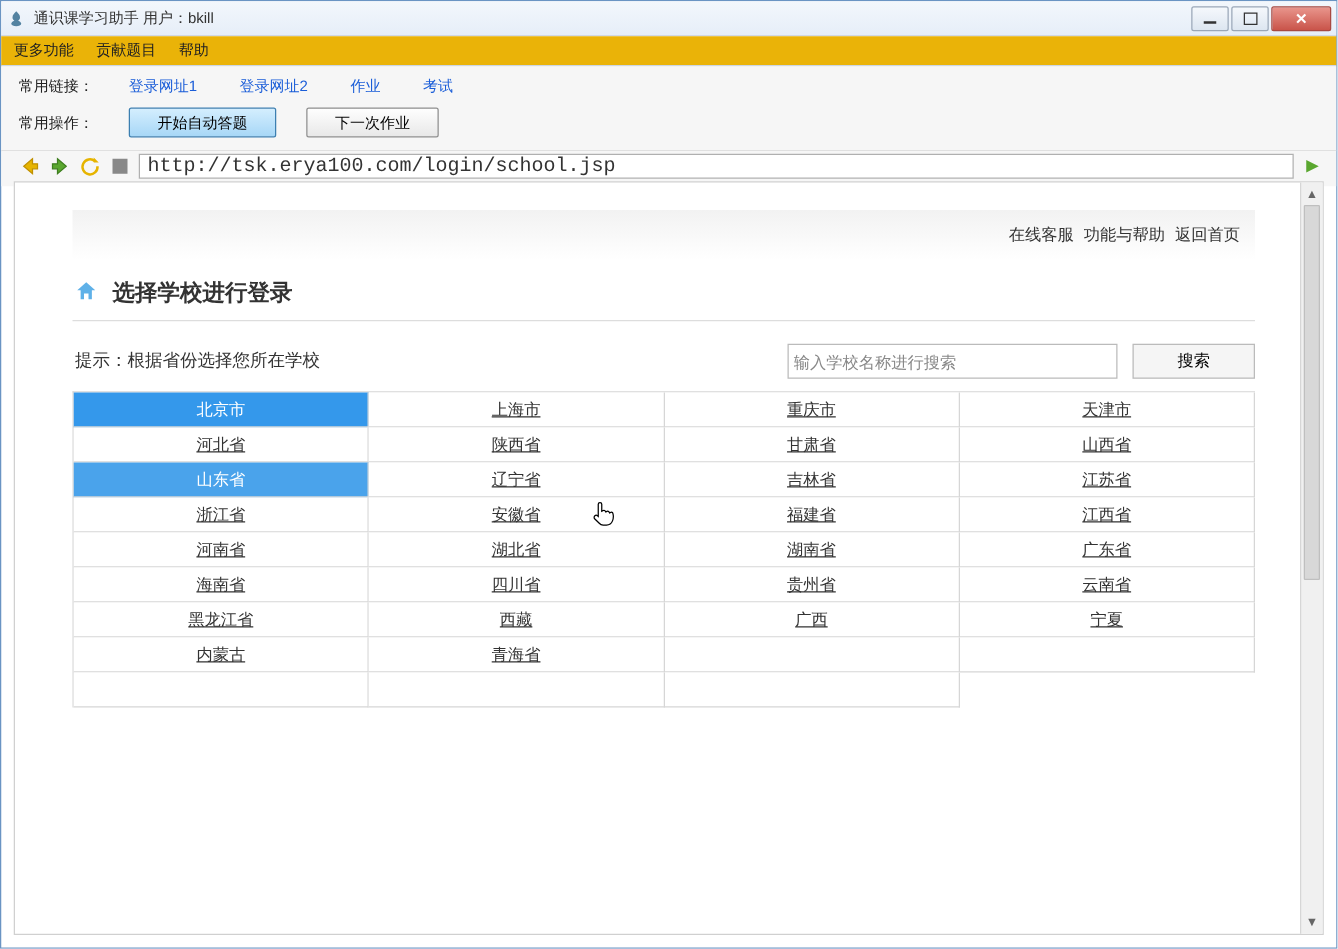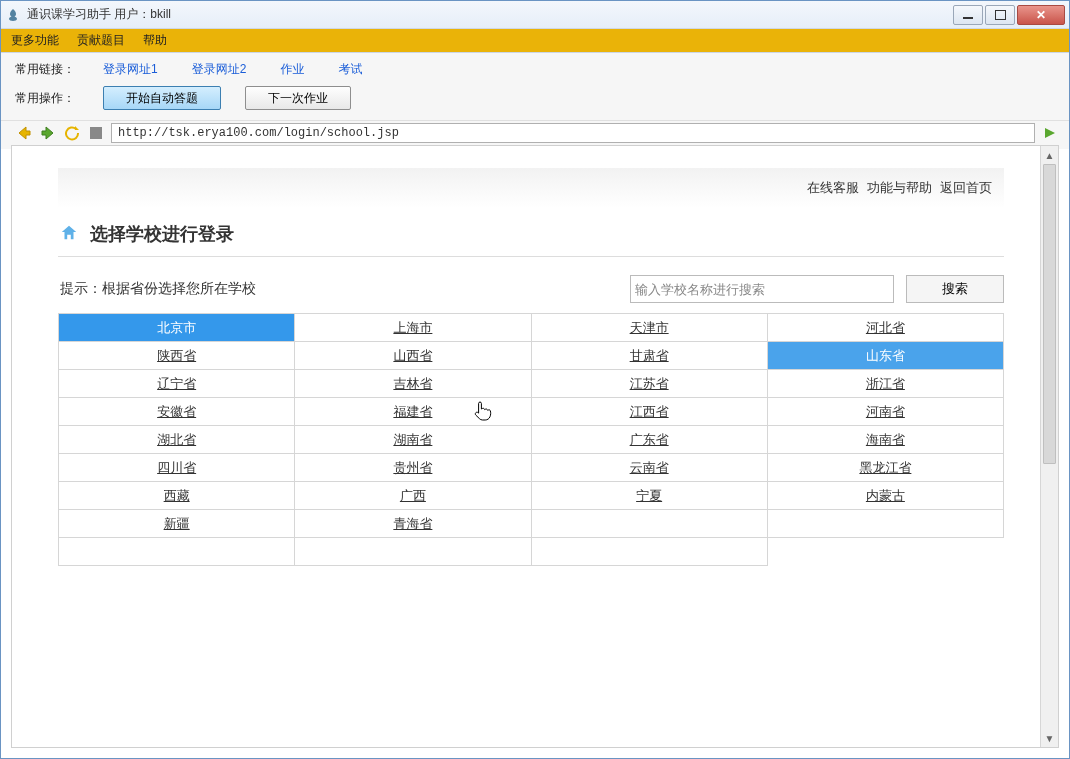--- a/index.html
+++ b/index.html
@@ -24,21 +24,21 @@
 .toolbar-row { display: flex; align-items: center; gap: 24px; margin-bottom: 8px; }
 .toolbar-row .label { color: #222; margin-right: 4px; }
 .toolbar-row .link { color: #1a5dd8; cursor: pointer; margin-right: 10px; }
 .toolbar-btn { height: 24px; padding: 0 22px; background: linear-gradient(#fefefe, #e8e8e8); border: 1px solid #8e8e8e; border-radius: 2px; cursor: pointer; font-size: 12px; font-family: Liberation Sans, sans-serif; }
 .toolbar-btn.active { background: linear-gradient(#d4eefe, #a7d7f7); border-color: #3c7fb1; }
 
 .navbar { height: 28px; display: flex; align-items: center; gap: 6px; padding: 2px 10px 6px 14px; background: #f6f6f6; }
 .nav-icon { width: 18px; height: 18px; display: flex; align-items: center; justify-content: center; cursor: pointer; font-size: 16px; }
 .nav-back svg, .nav-fwd svg, .nav-refresh svg { width: 16px; height: 16px; }
 .nav-stop { width: 12px; height: 12px; background: #888; }
-.url-input { flex: 1; height: 20px; border: 1px solid #b0b0b0; padding: 0 6px; font-family: "Courier New", monospace; font-size: 12px; color: #333; }
+.url-input { flex: 1; height: 20px; border: 1px solid #b0b0b0; padding: 0 6px; font-family: "Courier New", monospace; font-size: 16px; color: #333; }
 .nav-go svg { width: 14px; height: 14px; }
 
 .content-wrap { position: absolute; left: 10px; right: 10px; top: 144px; bottom: 10px; background: #fff; border: 1px solid #d0d0d0; }
 .content-inner { position: absolute; inset: 0 18px 0 0; overflow: hidden; }
 .content-scroll { position: absolute; top: 0; right: 0; bottom: 0; width: 18px; background: #f0f0f0; border-left: 1px solid #d6d6d6; }
 .content-scroll .scroll-arrow { height: 18px; display: flex; align-items: center; justify-content: center; color: #666; font-size: 10px; }
 .content-scroll .scroll-arrow.up::before { content: "▲"; }
 .content-scroll .scroll-arrow.down { position: absolute; bottom: 0; left: 0; right: 0; }
 .content-scroll .scroll-arrow.down::before { content: "▼"; }
 .content-scroll .scroll-thumb { position: absolute; top: 18px; left: 2px; right: 2px; height: 300px; background: #d8d8d8; border: 1px solid #bfbfbf; border-radius: 1px; }
@@ -165,25 +165,26 @@
 
         <div class="hint-row">
           <span class="hint-text">提示：根据省份选择您所在学校</span>
           <input class="search-field" placeholder="输入学校名称进行搜索" style="">
           <button class="search-btn">搜索</button>
         </div>
 
         <div class="province-grid" id="province-grid">
             <div class="prov-cell active">北京市</div>
             <div class="prov-cell">上海市</div>
+            <div class="prov-cell">重庆市</div>
             <div class="prov-cell">天津市</div>
             <div class="prov-cell">河北省</div>
             <div class="prov-cell">陕西省</div>
+            <div class="prov-cell">甘肃省</div>
             <div class="prov-cell">山西省</div>
-            <div class="prov-cell">甘肃省</div>
             <div class="prov-cell hover">山东省</div>
             <div class="prov-cell">辽宁省</div>
             <div class="prov-cell">吉林省</div>
             <div class="prov-cell">江苏省</div>
             <div class="prov-cell">浙江省</div>
             <div class="prov-cell">安徽省</div>
             <div class="prov-cell">福建省</div>
             <div class="prov-cell">江西省</div>
             <div class="prov-cell">河南省</div>
             <div class="prov-cell">湖北省</div>
@@ -191,21 +192,20 @@
             <div class="prov-cell">广东省</div>
             <div class="prov-cell">海南省</div>
             <div class="prov-cell">四川省</div>
             <div class="prov-cell">贵州省</div>
             <div class="prov-cell">云南省</div>
             <div class="prov-cell">黑龙江省</div>
             <div class="prov-cell">西藏</div>
             <div class="prov-cell">广西</div>
             <div class="prov-cell">宁夏</div>
             <div class="prov-cell">内蒙古</div>
-            <div class="prov-cell">新疆</div>
             <div class="prov-cell">青海省</div>
             <div class="prov-cell empty"></div>
             <div class="prov-cell empty"></div>
             <div class="prov-cell empty"></div>
             <div class="prov-cell empty"></div>
             <div class="prov-cell empty"></div>
           </div>
 
       </div>
     </div>

